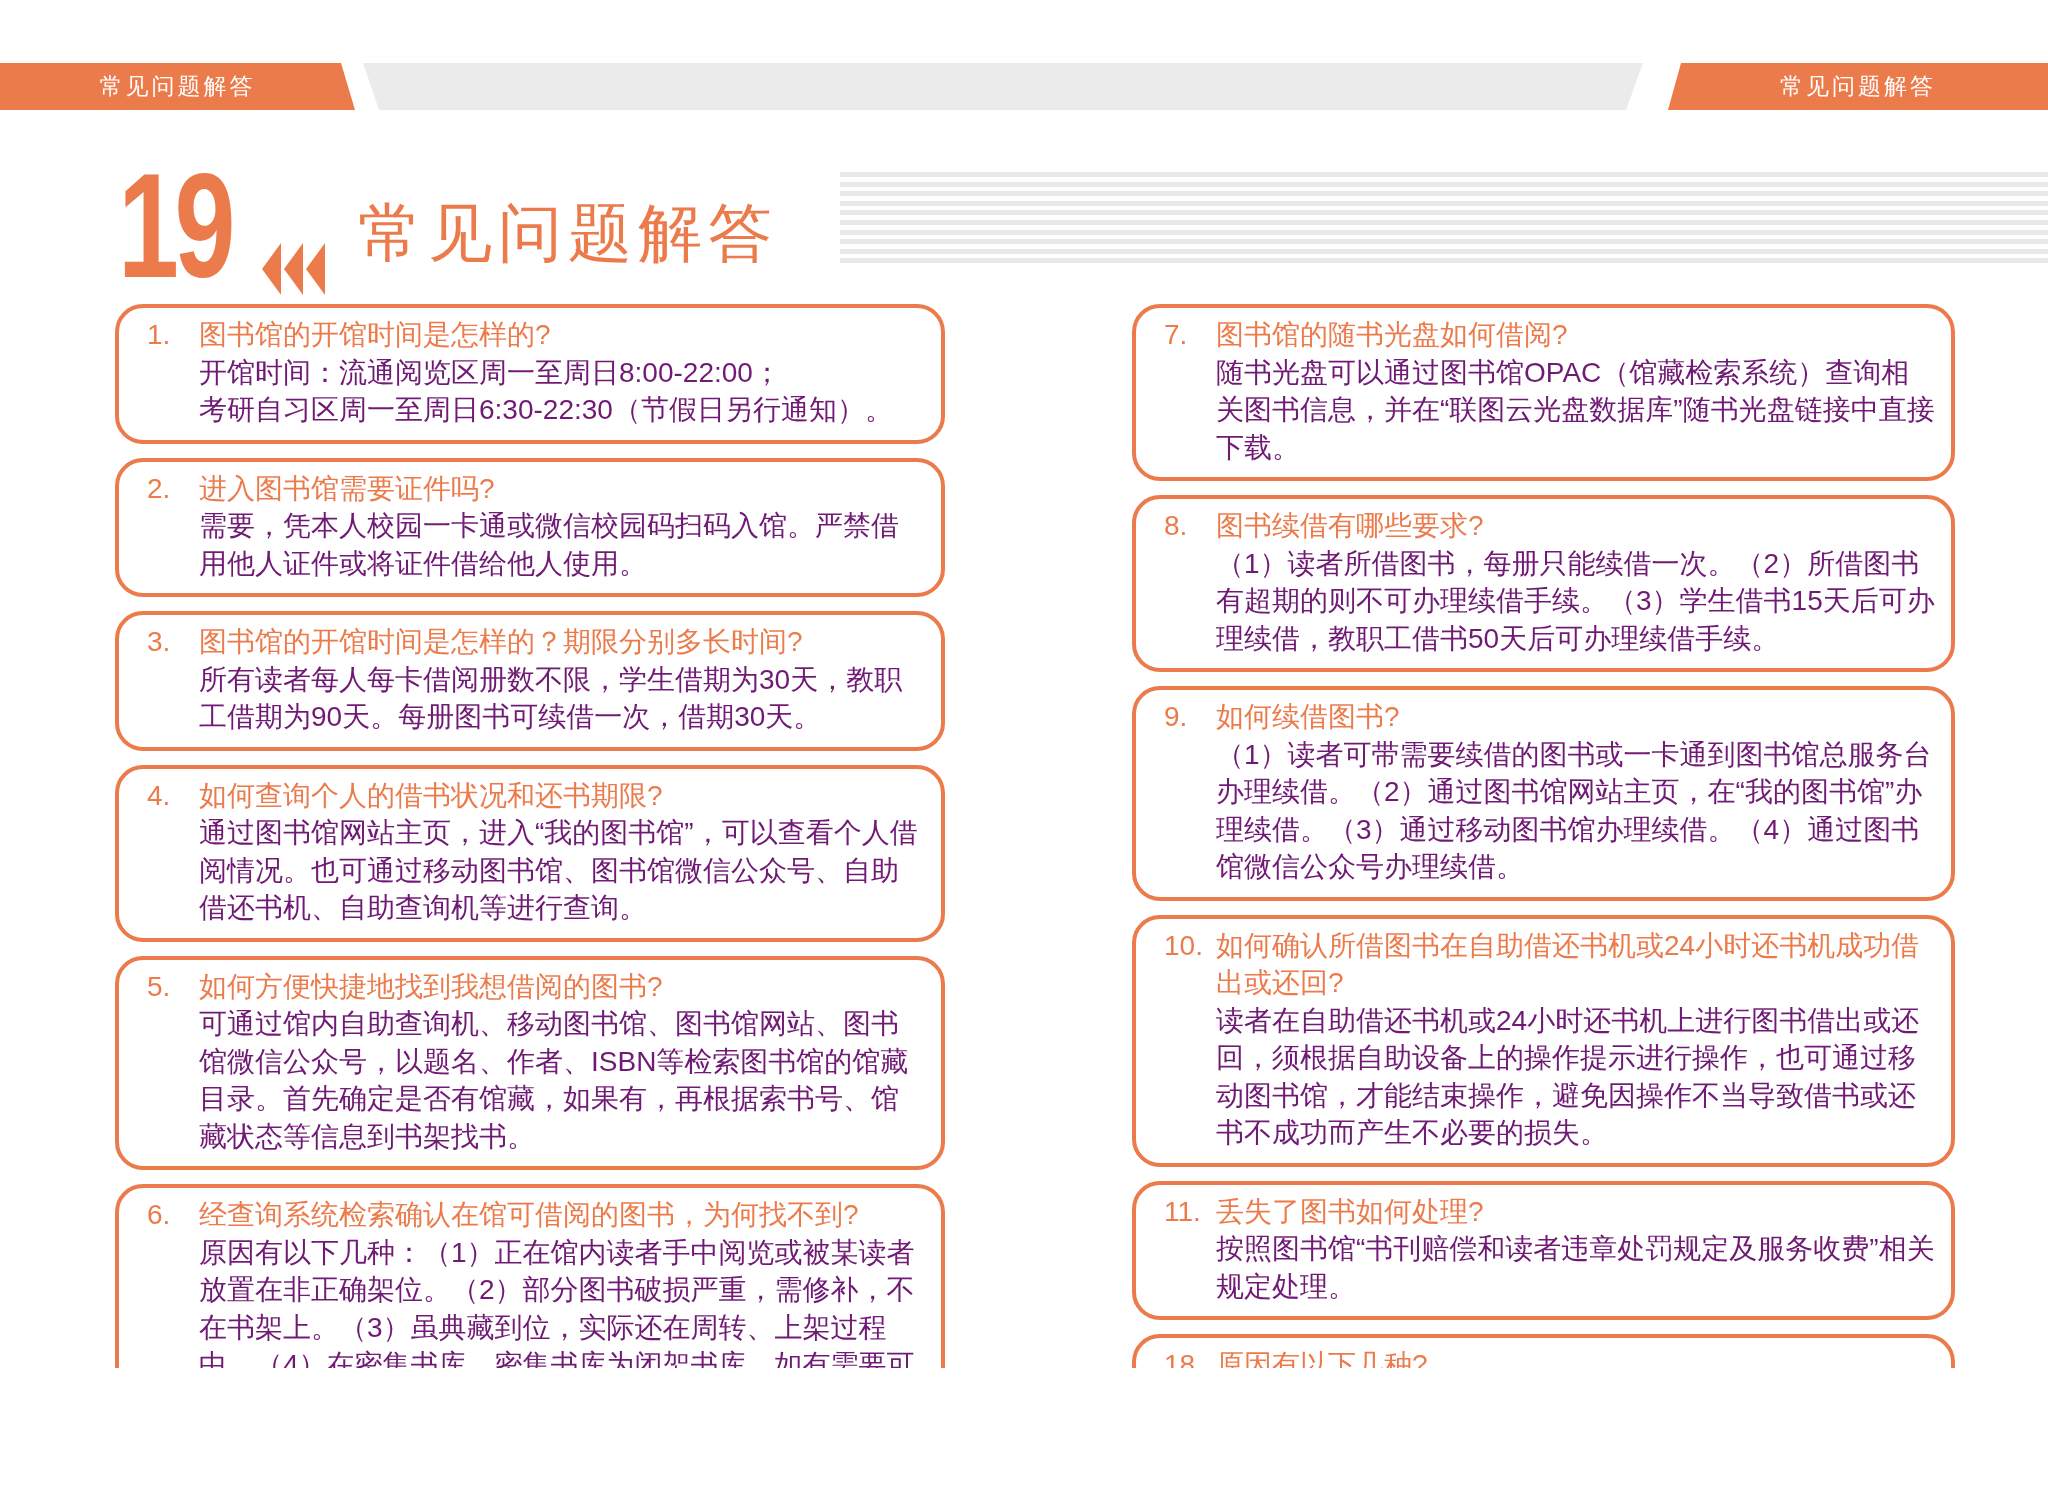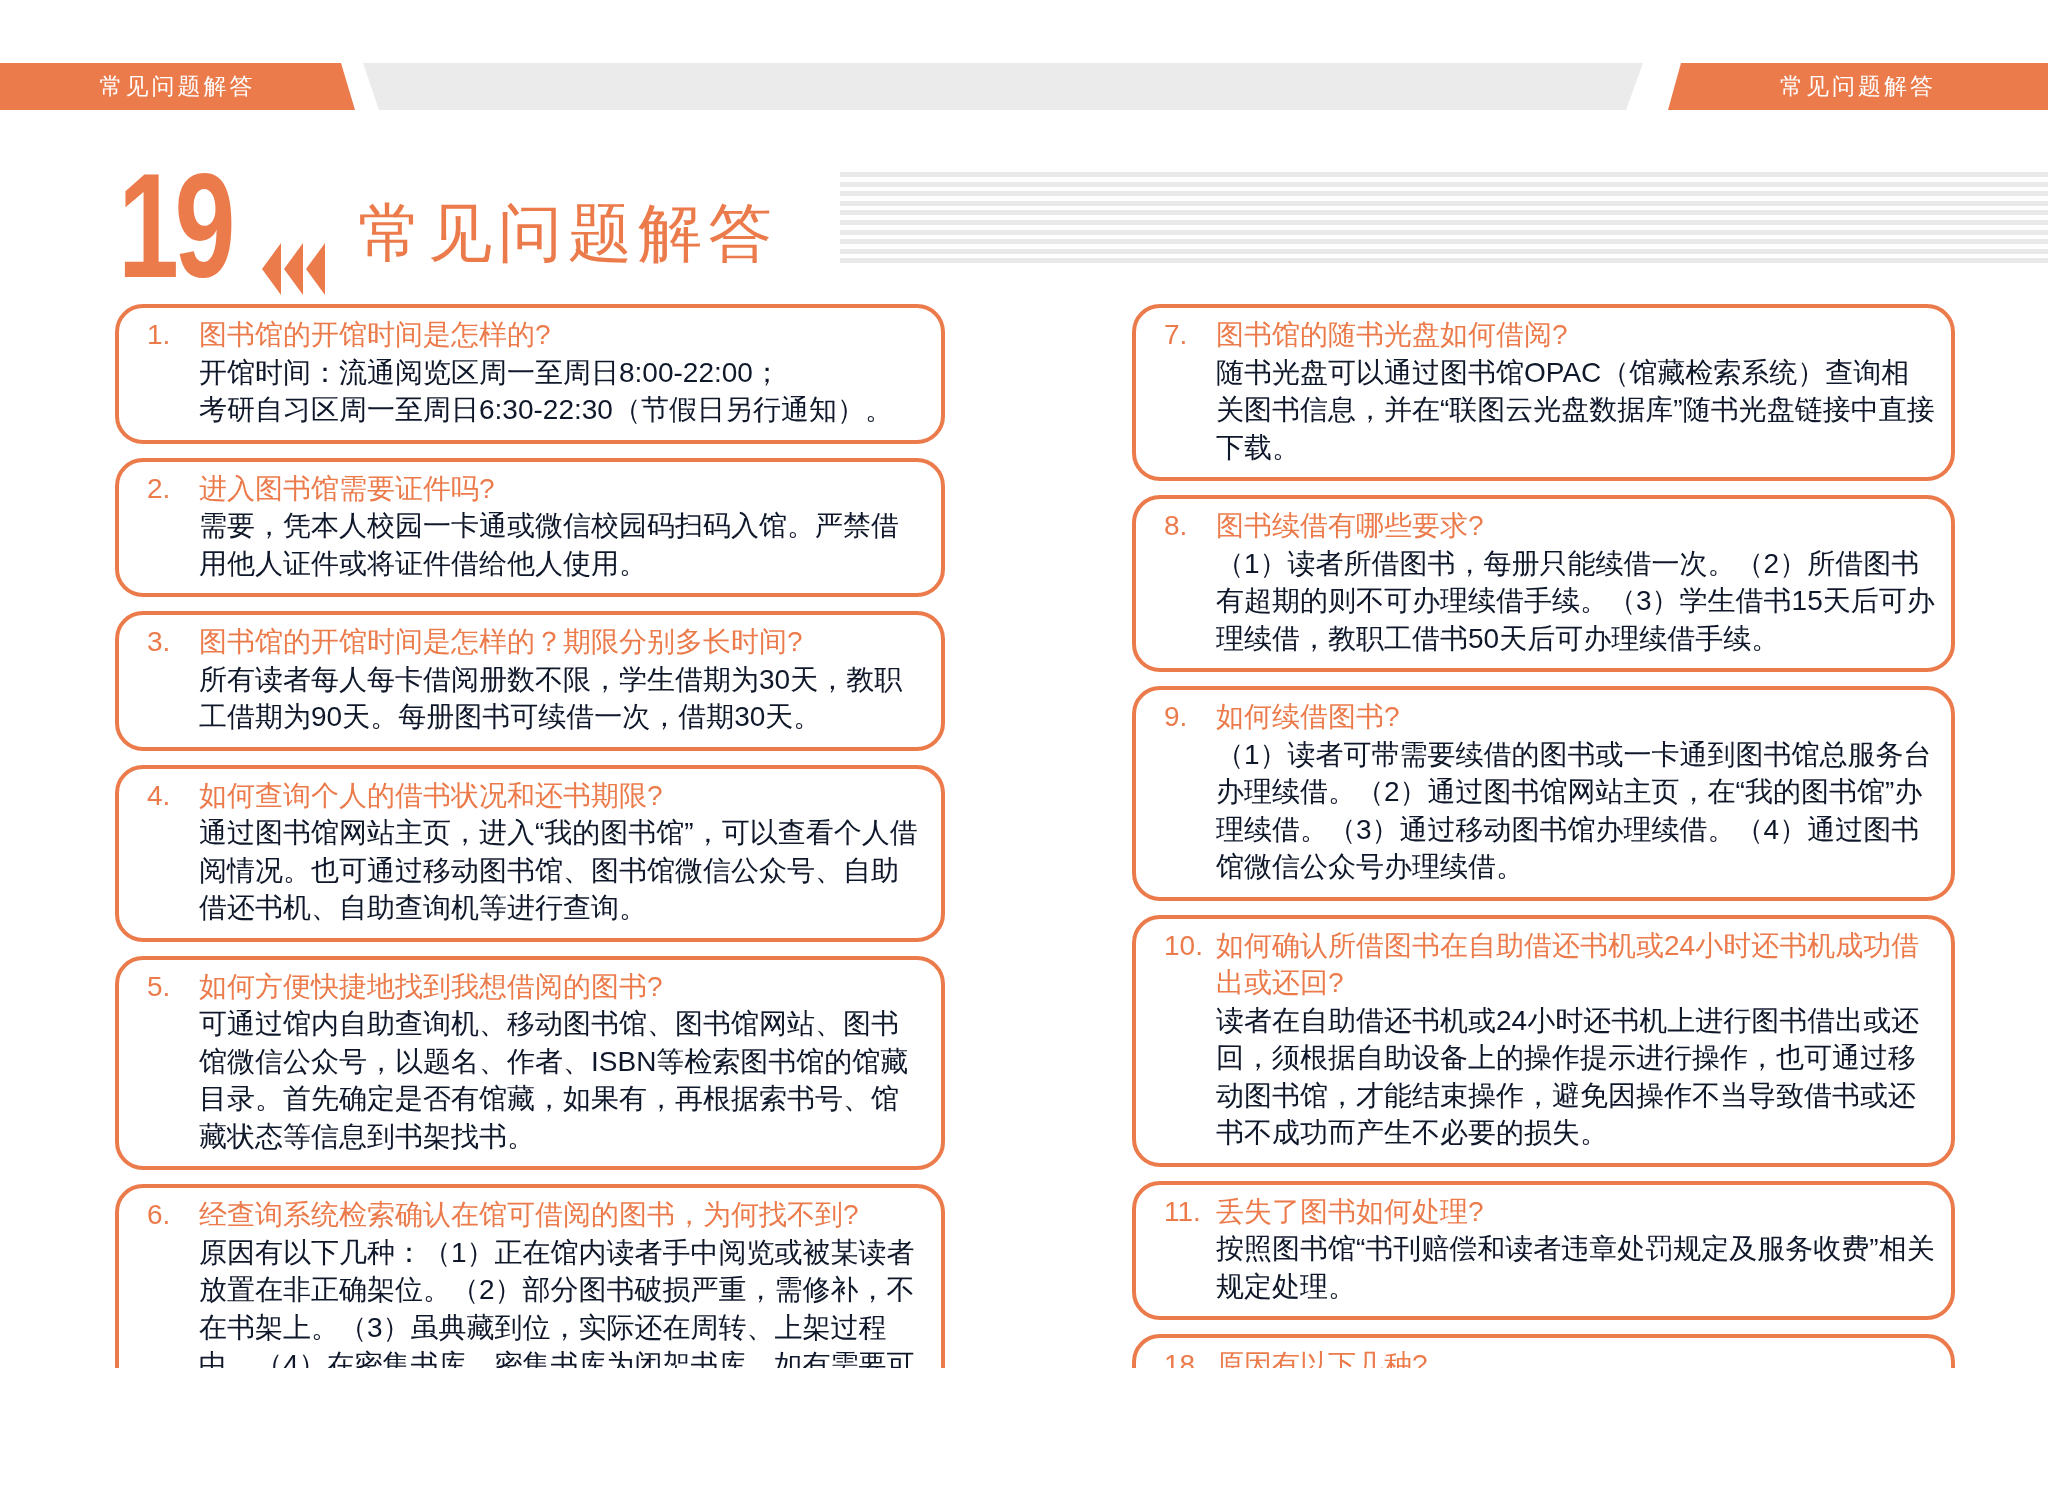--- a/index.html
+++ b/index.html
@@ -33,21 +33,21 @@
   
   .col{ position:absolute; top:304px; }
   .col-left{ left:115px; width:830px; }
   .col-right{ left:1132px; width:823px; }
   .faq-box{ border:4px solid #EC7B4C; border-radius:28px;
       padding:8px 16px 11px 28px; margin-bottom:14px;
       font-size:28px; line-height:1.34; background:#ffffff; }
   .q{ display:flex; color:#EC7B4C; }
   .qnum{ width:52px; flex:0 0 52px; }
   .qtext{ flex:1; }
-  .answer{ margin-left:52px; color:#0f172a; white-space:pre-line; }
+  .answer{ margin-left:52px; color:#701a75; white-space:pre-line; }
 
   
   .pager{ position:absolute; top:1414px; width:78px; height:42px;
       background:repeating-linear-gradient(to bottom,#EDEDED 0 5px,#ffffff 5px 12px);
       display:flex; align-items:center; justify-content:center; }
   .pager-left{ left:461px; }
   .pager-right{ left:1499px; }
   .pager-num{ color:#8C8C8C; font-size:28px;margin-top:45px; }
 </style>
 </head>

